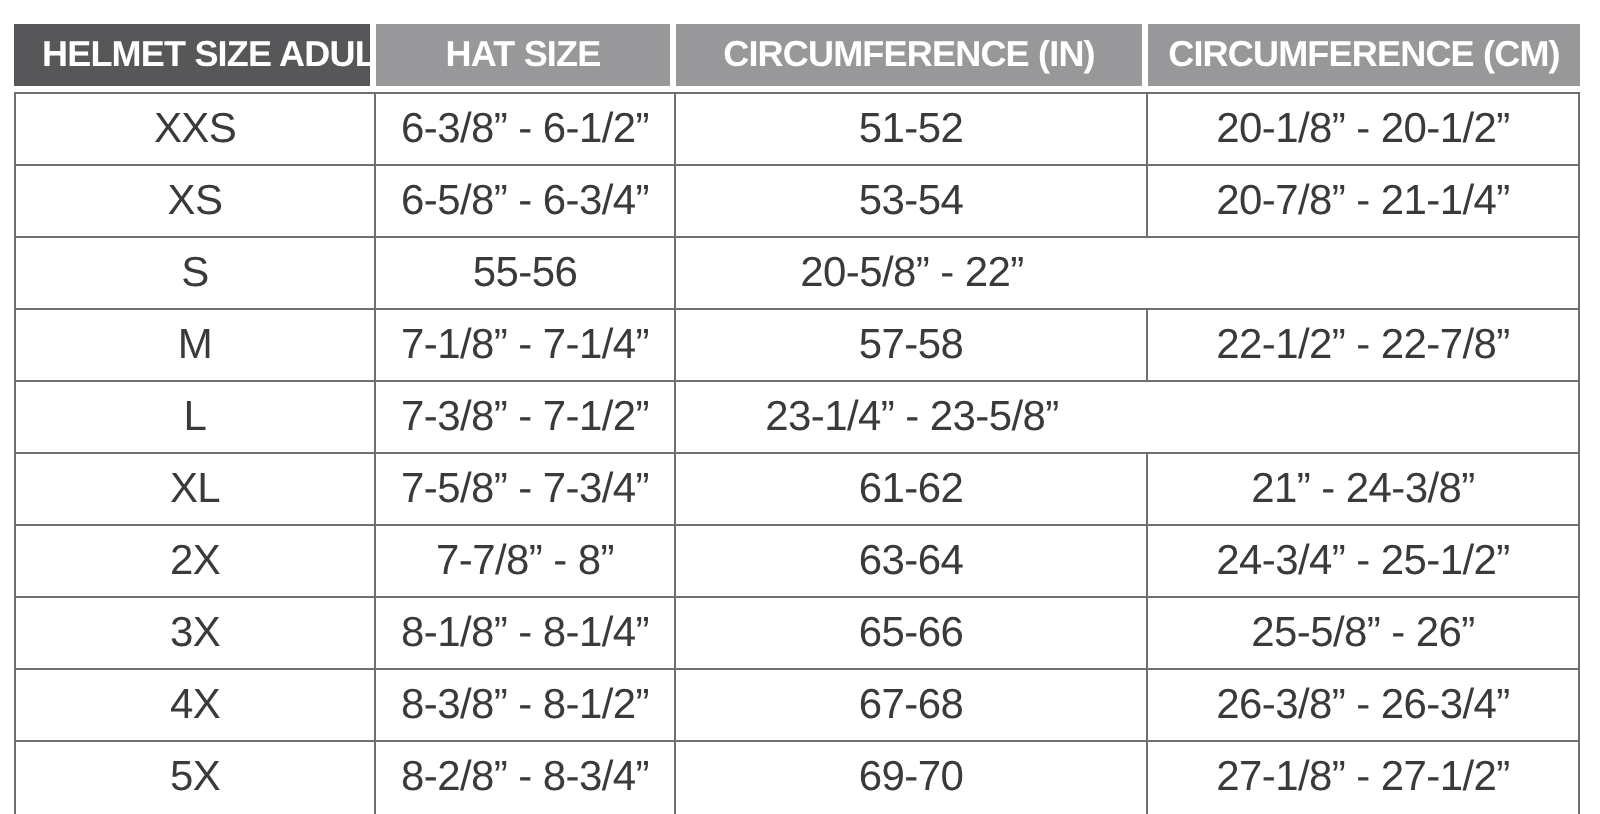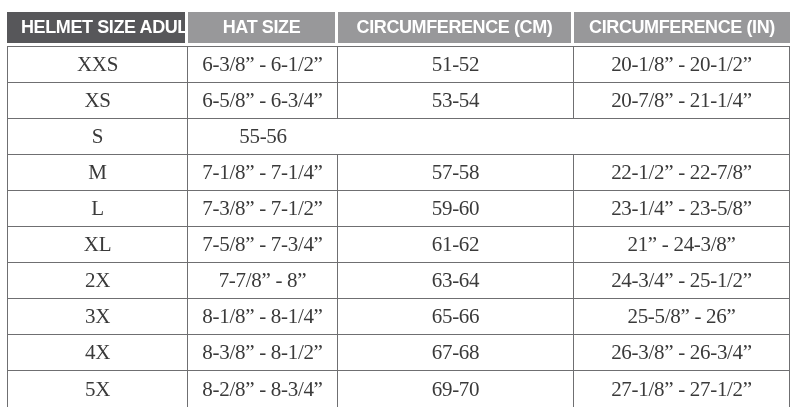--- a/index.html
+++ b/index.html
@@ -37,21 +37,20 @@
   }
   .hcell:last-child{border-right:none;}
   .hcell-dark{
     background:var(--header-dark-bg);
     justify-content:flex-start;
     padding-left:14px;
   }
   .tbody{
     margin-top:3px;
     border:1px solid var(--grid-line);
-    font-family:Liberation Serif, serif;
   }
   .trow{
     display:grid;
     grid-template-columns:180px 150px 236px 1fr;
     height:36px;
   }
   .trow:not(:last-child){border-bottom:1px solid var(--grid-line);}
   .tcell{
     display:flex;align-items:center;justify-content:center;
     font-size:21px;
@@ -63,50 +62,50 @@
   }
   .tcell:last-child{border-right:none;}
 </style>
 </head>
 <body>
 
 <div class="chart">
   <div class="header-row">
     <div class="hcell hcell-dark">HELMET SIZE ADULT</div>
     <div class="hcell">HAT SIZE</div>
+    <div class="hcell">CIRCUMFERENCE (IN)</div>
     <div class="hcell">CIRCUMFERENCE (CM)</div>
-    <div class="hcell">CIRCUMFERENCE (IN)</div>
   </div>
   <div class="tbody" id="table-body">
       <div class="trow">
         <div class="tcell">XXS</div>
         <div class="tcell">6-3/8” - 6-1/2”</div>
         <div class="tcell">51-52</div>
         <div class="tcell">20-1/8” - 20-1/2”</div>
       </div>
       <div class="trow">
         <div class="tcell">XS</div>
         <div class="tcell">6-5/8” - 6-3/4”</div>
         <div class="tcell">53-54</div>
         <div class="tcell">20-7/8” - 21-1/4”</div>
       </div>
       <div class="trow">
         <div class="tcell">S</div>
         <div class="tcell">55-56</div>
+        <div class="tcell">20-5/8” - 22”</div>
       </div>
       <div class="trow">
         <div class="tcell">M</div>
         <div class="tcell">7-1/8” - 7-1/4”</div>
         <div class="tcell">57-58</div>
         <div class="tcell">22-1/2” - 22-7/8”</div>
       </div>
       <div class="trow">
         <div class="tcell">L</div>
         <div class="tcell">7-3/8” - 7-1/2”</div>
-        <div class="tcell">59-60</div>
         <div class="tcell">23-1/4” - 23-5/8”</div>
       </div>
       <div class="trow">
         <div class="tcell">XL</div>
         <div class="tcell">7-5/8” - 7-3/4”</div>
         <div class="tcell">61-62</div>
         <div class="tcell">21” - 24-3/8”</div>
       </div>
       <div class="trow">
         <div class="tcell">2X</div>

